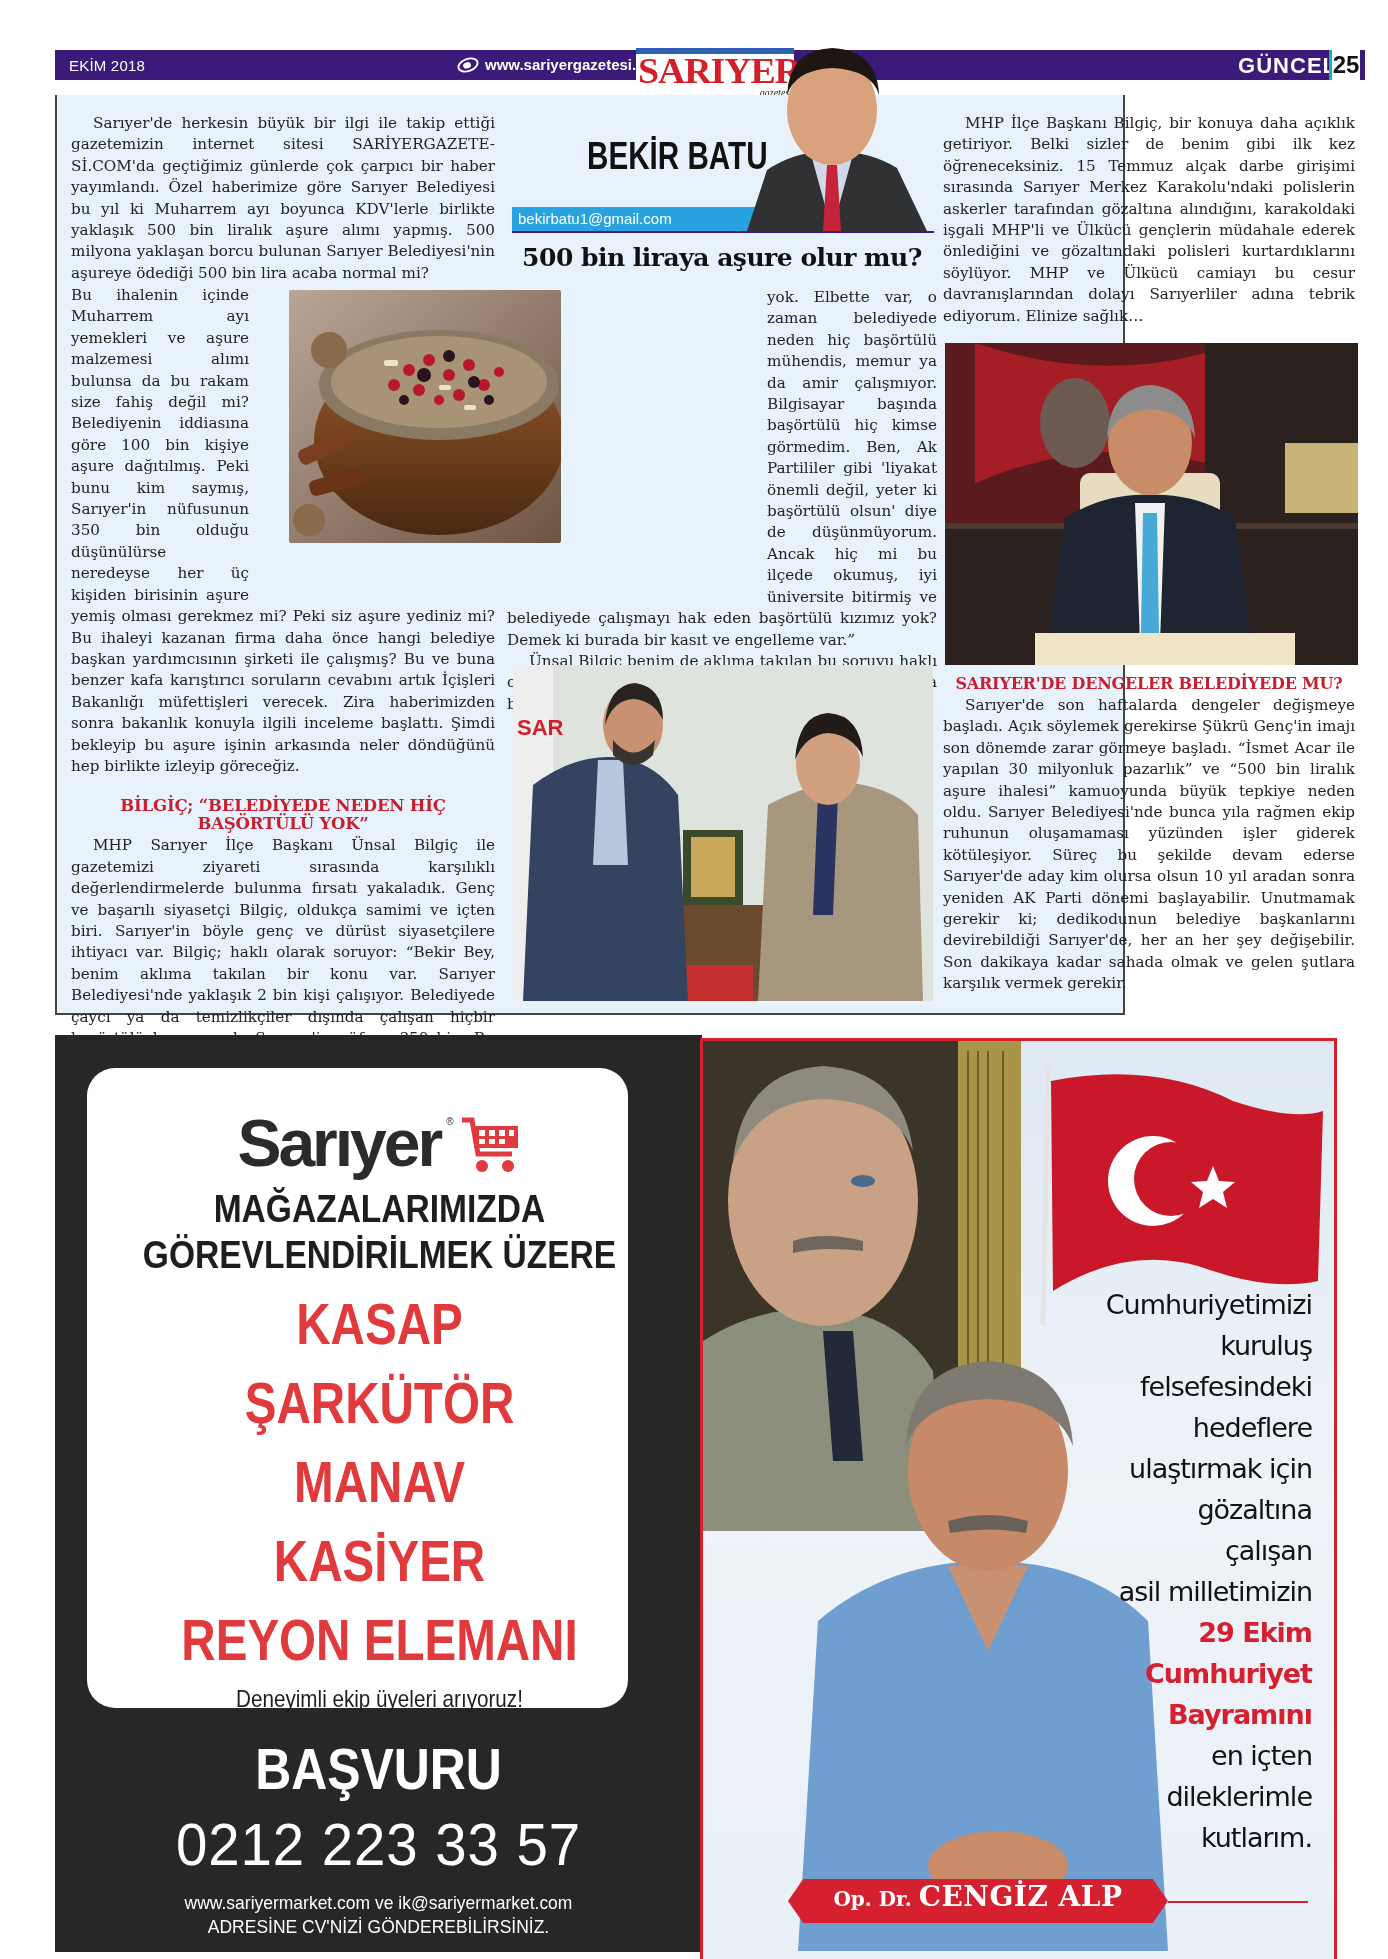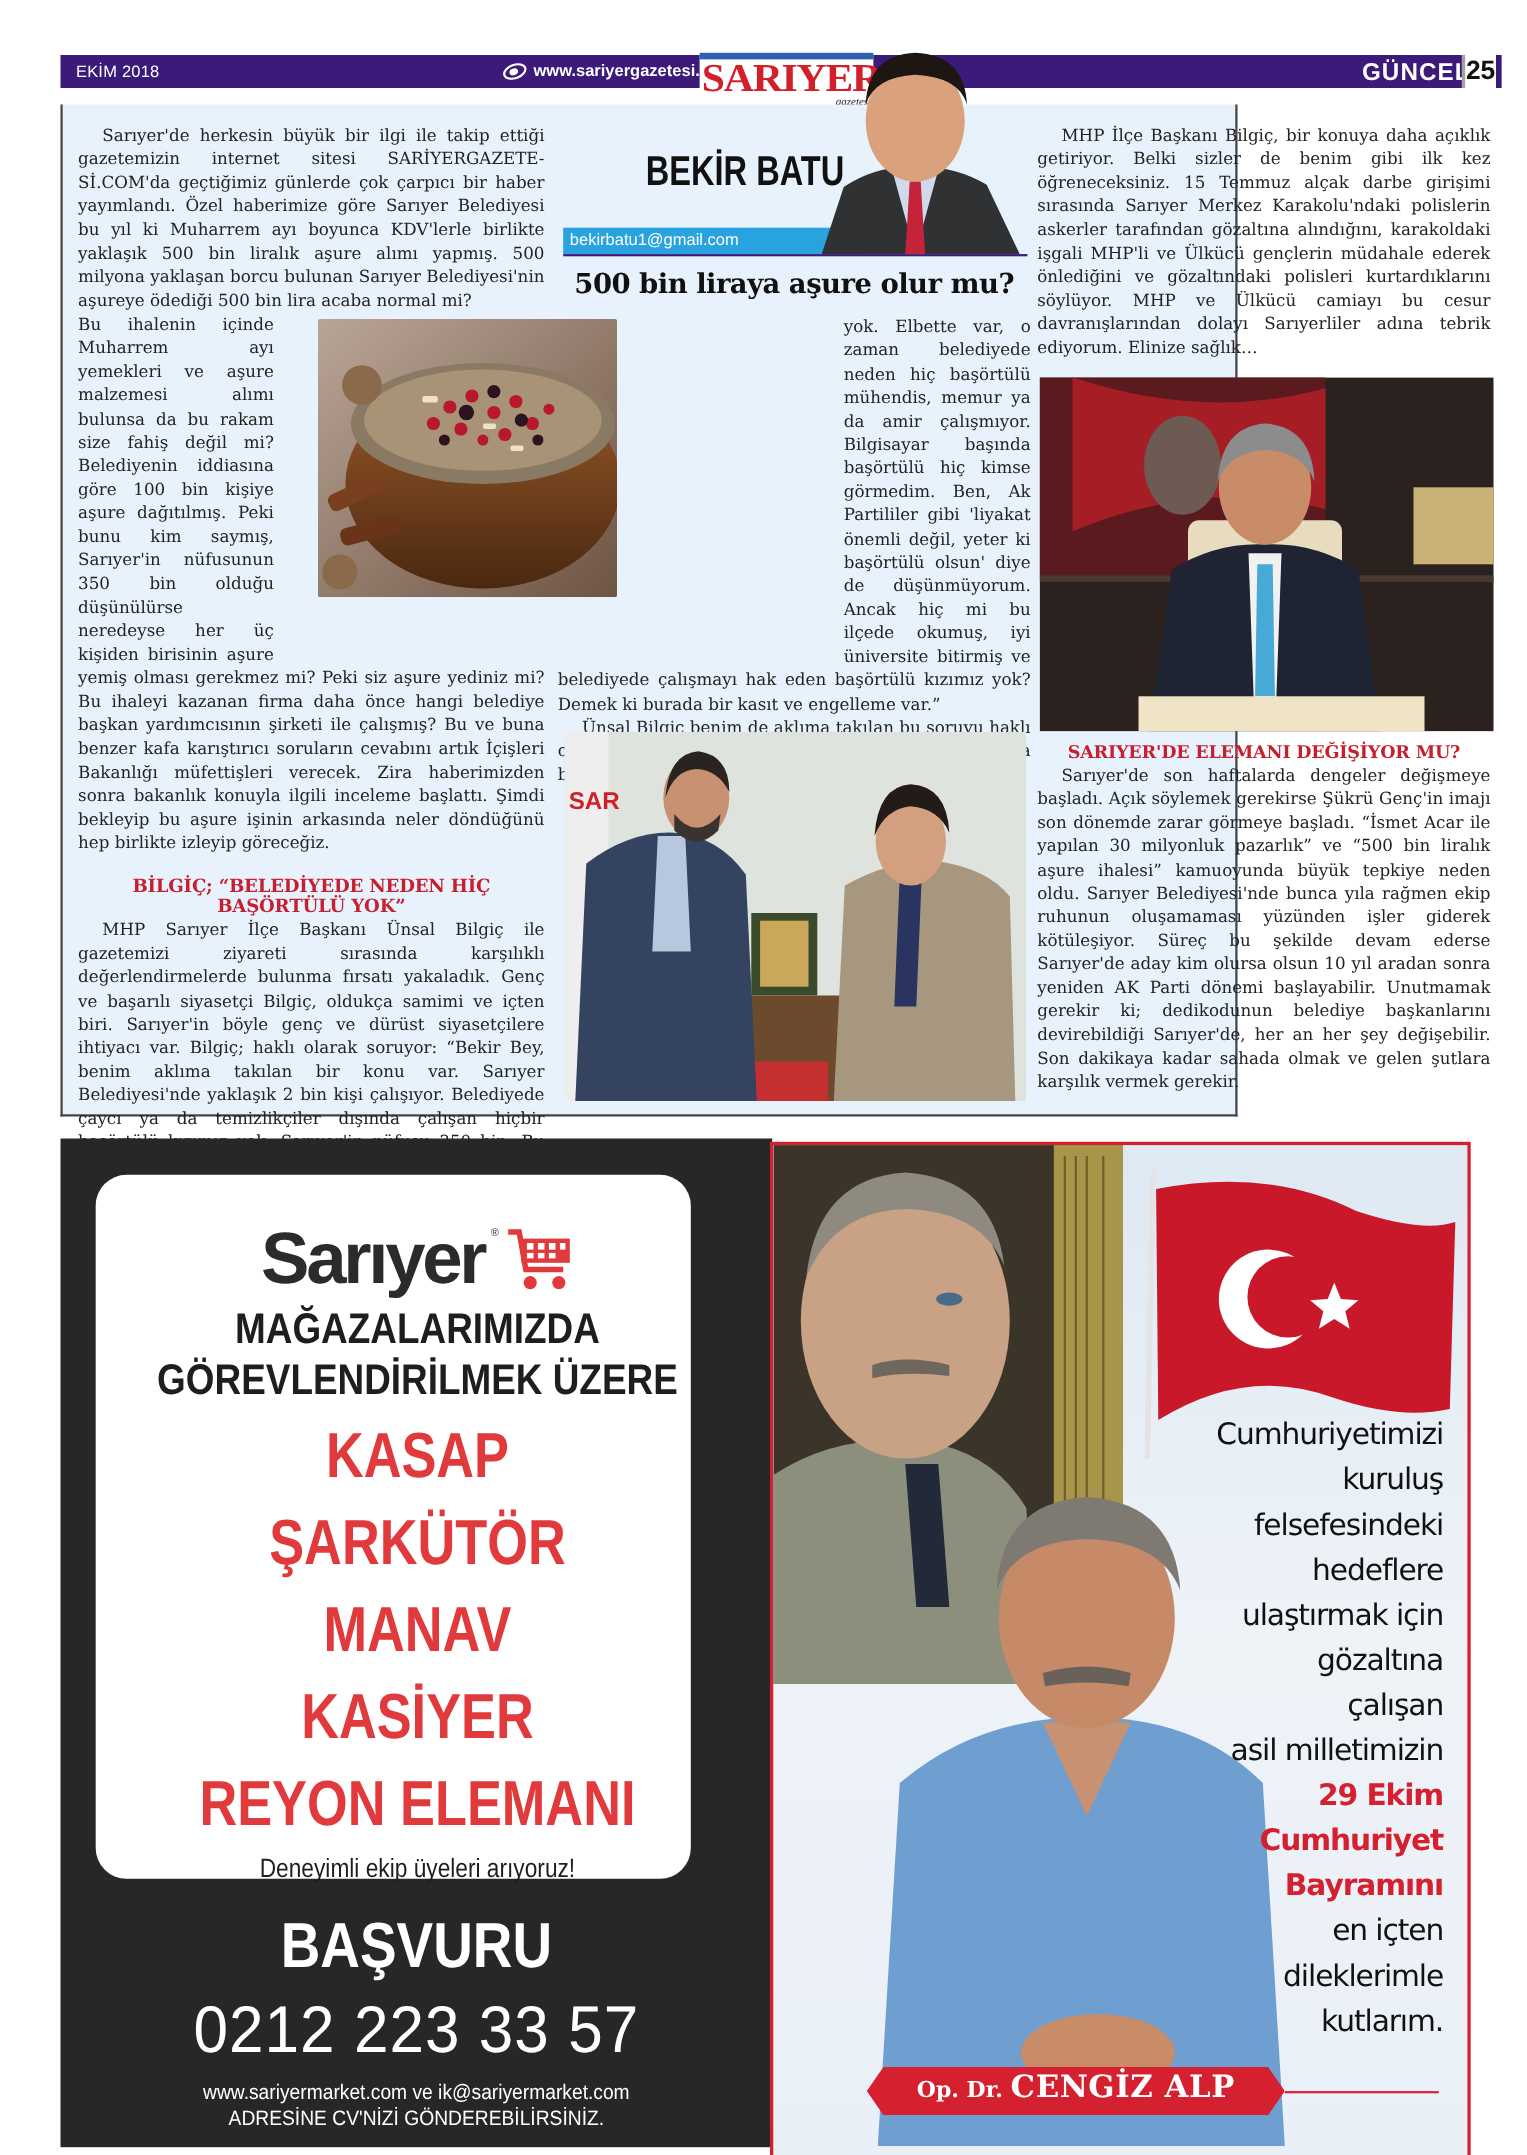--- a/index.html
+++ b/index.html
@@ -6,21 +6,21 @@
   html, body { width: 1388px; height: 1959px; background: #ffffff; overflow: hidden; }
   body { position: relative; font-family: "DejaVu Serif", serif; color: #222; }
 
   
   .topbar { position: absolute; left: 55px; top: 50px; width: 1310px; height: 30px; background: #3b1a7a; }
   .topbar .date { position: absolute; left: 14px; top: 7px; color: #fff; font: 15px "Liberation Sans", sans-serif; letter-spacing: .2px; }
   .topbar .site { position: absolute; left: 402px; top: 6px; color: #fff; font: bold 15px "Liberation Sans", sans-serif; display: flex; align-items: center; gap: 6px; }
   .topbar .site .globe { width: 22px; height: 14px; border: 2px solid #fff; border-radius: 50%; transform: rotate(-20deg); position: relative; }
   .topbar .site .globe::after { content:""; position:absolute; left: 4px; top: 2px; width: 8px; height: 6px; border-radius: 50%; background:#fff; }
   .topbar .section { position: absolute; right: 28px; top: 3px; color: #fff; font: bold 22px "Liberation Sans", sans-serif; letter-spacing: 1px; }
-  .topbar .pageno { position: absolute; right: 0; top: 0; width: 26px; height: 30px; background: #fff; color: #111; font: bold 24px "Liberation Sans", sans-serif; text-align: center; line-height: 30px; border-left: 3px solid #a3a3a3; border-right: 5px solid #3b1a7a; width: 36px; }
+  .topbar .pageno { position: absolute; right: 0; top: 0; width: 26px; height: 30px; background: #fff; color: #111; font: bold 24px "Liberation Sans", sans-serif; text-align: center; line-height: 30px; border-left: 3px solid #14b8a6; border-right: 5px solid #3b1a7a; width: 36px; }
 
   .logo { position: absolute; left: 636px; top: 48px; width: 158px; height: 46px; background: #fff; }
   .logo .stripe { position: absolute; left: 0; top: 0; width: 158px; height: 6px; background: #2d5fb3; }
   .logo .word { position: absolute; left: 2px; top: 4px; font: bold 36px "Liberation Serif", serif; color: #d41f2a; letter-spacing: -1px; transform: scaleX(1.05); transform-origin: left; line-height: 38px; }
   .logo .sub { position: absolute; right: 2px; bottom: -4px; font: italic 10px "Liberation Serif", serif; color: #222; }
 
   
   .article { position: absolute; left: 55px; top: 95px; width: 1070px; height: 920px; background: #e8f2fc; border: 2px solid #444; border-top: none; }
   .col-text { position: absolute; font-size: 15.2px; line-height: 21.4px; text-align: justify; color: #222; hyphens: manual; }
   .col-text p { text-indent: 22px; }
@@ -212,21 +212,21 @@
       <rect x="135" y="130" width="140" height="190" rx="10" fill="#e8dcc0"></rect>
       <path d="M100 322 L120 175 Q160 150 205 152 Q250 150 290 175 L310 322 Z" fill="#1f2433"></path>
       <path d="M190 160 L220 160 L215 300 L195 300 Z" fill="#f1f1f1"></path>
       <path d="M198 170 L212 170 L214 290 L196 290 Z" fill="#47a9d6"></path>
       <ellipse cx="205" cy="100" rx="42" ry="52" fill="#c98c68"></ellipse>
       <path d="M162 95 Q165 45 205 42 Q248 45 250 95 Q240 68 205 66 Q172 68 162 95 Z" fill="#8c8c8c"></path>
       <rect x="90" y="290" width="260" height="32" fill="#efe4c6"></rect>
     </svg>
   </div>
   <div class="col-text col3b">
-    <div class="sub-head">SARIYER'DE ELEMANI DEĞİŞİYOR MU?</div>
+    <div class="sub-head">SARIYER'DE DENGELER BELEDİYEDE MU?</div>
     <p>Sarıyer'de son haftalarda dengeler değişmeye başladı. Açık söylemek gerekirse Şükrü Genç'in imajı son dönemde zarar görmeye başladı. “İsmet Acar ile yapılan 30 milyonluk pazarlık” ve “500 bin liralık aşure ihalesi” kamuoyunda büyük tepkiye neden oldu. Sarıyer Belediyesi'nde bunca yıla rağmen ekip ruhunun oluşamaması yüzünden işler giderek kötüleşiyor. Süreç bu şekilde devam ederse Sarıyer'de aday kim olursa olsun 10 yıl aradan sonra yeniden AK Parti dönemi başlayabilir. Unutmamak gerekir ki; dedikodunun belediye başkanlarını devirebildiği Sarıyer'de, her an her şey değişebilir. Son dakikaya kadar sahada olmak ve gelen şutlara karşılık vermek gerekir.</p>
   </div>
 </div>
 
 <div class="ad-left">
   <div class="card">
     <div class="brand">
       <span class="word">Sarıyer</span>
       <span class="reg">®</span>
       <svg class="cart" viewBox="0 0 62 62">

